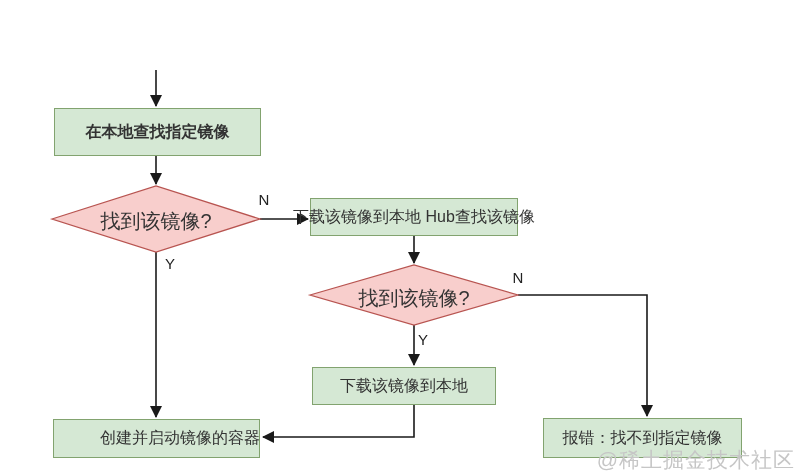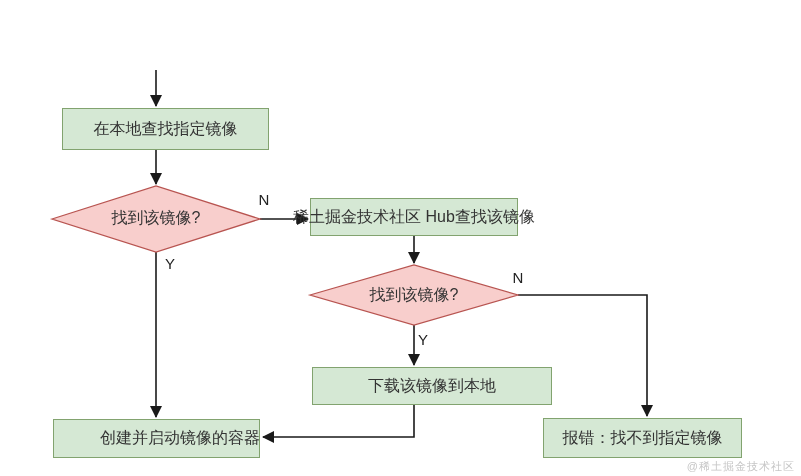--- a/index.html
+++ b/index.html
@@ -23,46 +23,46 @@
   .node{
     position:absolute;
     box-sizing:border-box;
     display:flex;align-items:center;justify-content:center;
     font-size:16px;color:var(--text);
     background:var(--process-fill);
     border:1px solid var(--process-stroke);
     white-space:nowrap;
   }
   .n-run        {left:53px;  top:32px;  width:207px; height:38px;}
-  .n-findlocal  {left:62px;  top:108px; width:207px; height:42px;}
+  .n-findlocal  {left:54px;  top:108px; width:207px; height:48px;font-weight:bold;}
   .n-findhub    {left:310px; top:198px; width:208px; height:38px;}
-  .n-download   {left:312px; top:367px; width:240px; height:38px;}
+  .n-download   {left:312px; top:367px; width:184px; height:38px;}
   .n-create     {left:53px;  top:419px; width:207px; height:39px;padding-left:47px;}
   .n-error      {left:543px; top:418px; width:199px; height:40px;}
   .diamond-label{
     position:absolute;
     text-align:center;
-    font-size:16px;color:var(--text);
+    font-size:20px;color:var(--text);
     white-space:nowrap;
   }
   .lbl-dec1{left:66px;  top:208px; width:180px;}
   .lbl-dec2{left:324px; top:285px; width:180px;}
   .edge-label{
     position:absolute;
     font-size:15px;color:#222222;
     width:20px;text-align:center;
   }
   .el-n1{left:254px; top:191px;}
   .el-y1{left:160px; top:255px;}
   .el-n2{left:508px; top:269px;}
   .el-y2{left:413px; top:331px;}
   .watermark{
     position:absolute;
     right:6px;bottom:2px;
-    font-size:11px;
+    font-size:21px;
     color:var(--watermark);
     letter-spacing:1px;
     white-space:nowrap;
   }
 </style>
 </head>
 <body>
 
 <div class="canvas">
 
@@ -80,21 +80,21 @@
     <path d="M156 252 V417" style="stroke:var(--connector);stroke-width:1.6;fill:none;" marker-end="url(#arr)"></path>
     <path d="M518 295 H647 V416" style="stroke:var(--connector);stroke-width:1.6;fill:none;" marker-end="url(#arr)"></path>
     <path d="M414 325 V365" style="stroke:var(--connector);stroke-width:1.6;fill:none;" marker-end="url(#arr)"></path>
     <path d="M414 405 V437 H263" style="stroke:var(--connector);stroke-width:1.6;fill:none;" marker-end="url(#arr)"></path>
 
     <polygon points="52,219 156,186 260,219 156,252" style="fill:var(--decision-fill);stroke:var(--decision-stroke);stroke-width:1.3;"></polygon>
     <polygon points="310,295 414,265 518,295 414,325" style="fill:var(--decision-fill);stroke:var(--decision-stroke);stroke-width:1.3;"></polygon>
   </svg>
 
   <div class="node n-findlocal">在本地查找指定镜像</div>
-  <div class="node n-findhub">稀土掘金技术社区 Hub查找该镜像</div>
+  <div class="node n-findhub">下载该镜像到本地 Hub查找该镜像</div>
   <div class="node n-download">下载该镜像到本地</div>
   <div class="node n-create">创建并启动镜像的容器</div>
   <div class="node n-error">报错：找不到指定镜像</div>
 
   <div class="diamond-label lbl-dec1">找到该镜像?</div>
   <div class="diamond-label lbl-dec2">找到该镜像?</div>
 
   <div class="edge-label el-n1">N</div>
   <div class="edge-label el-y1">Y</div>
   <div class="edge-label el-n2">N</div>

